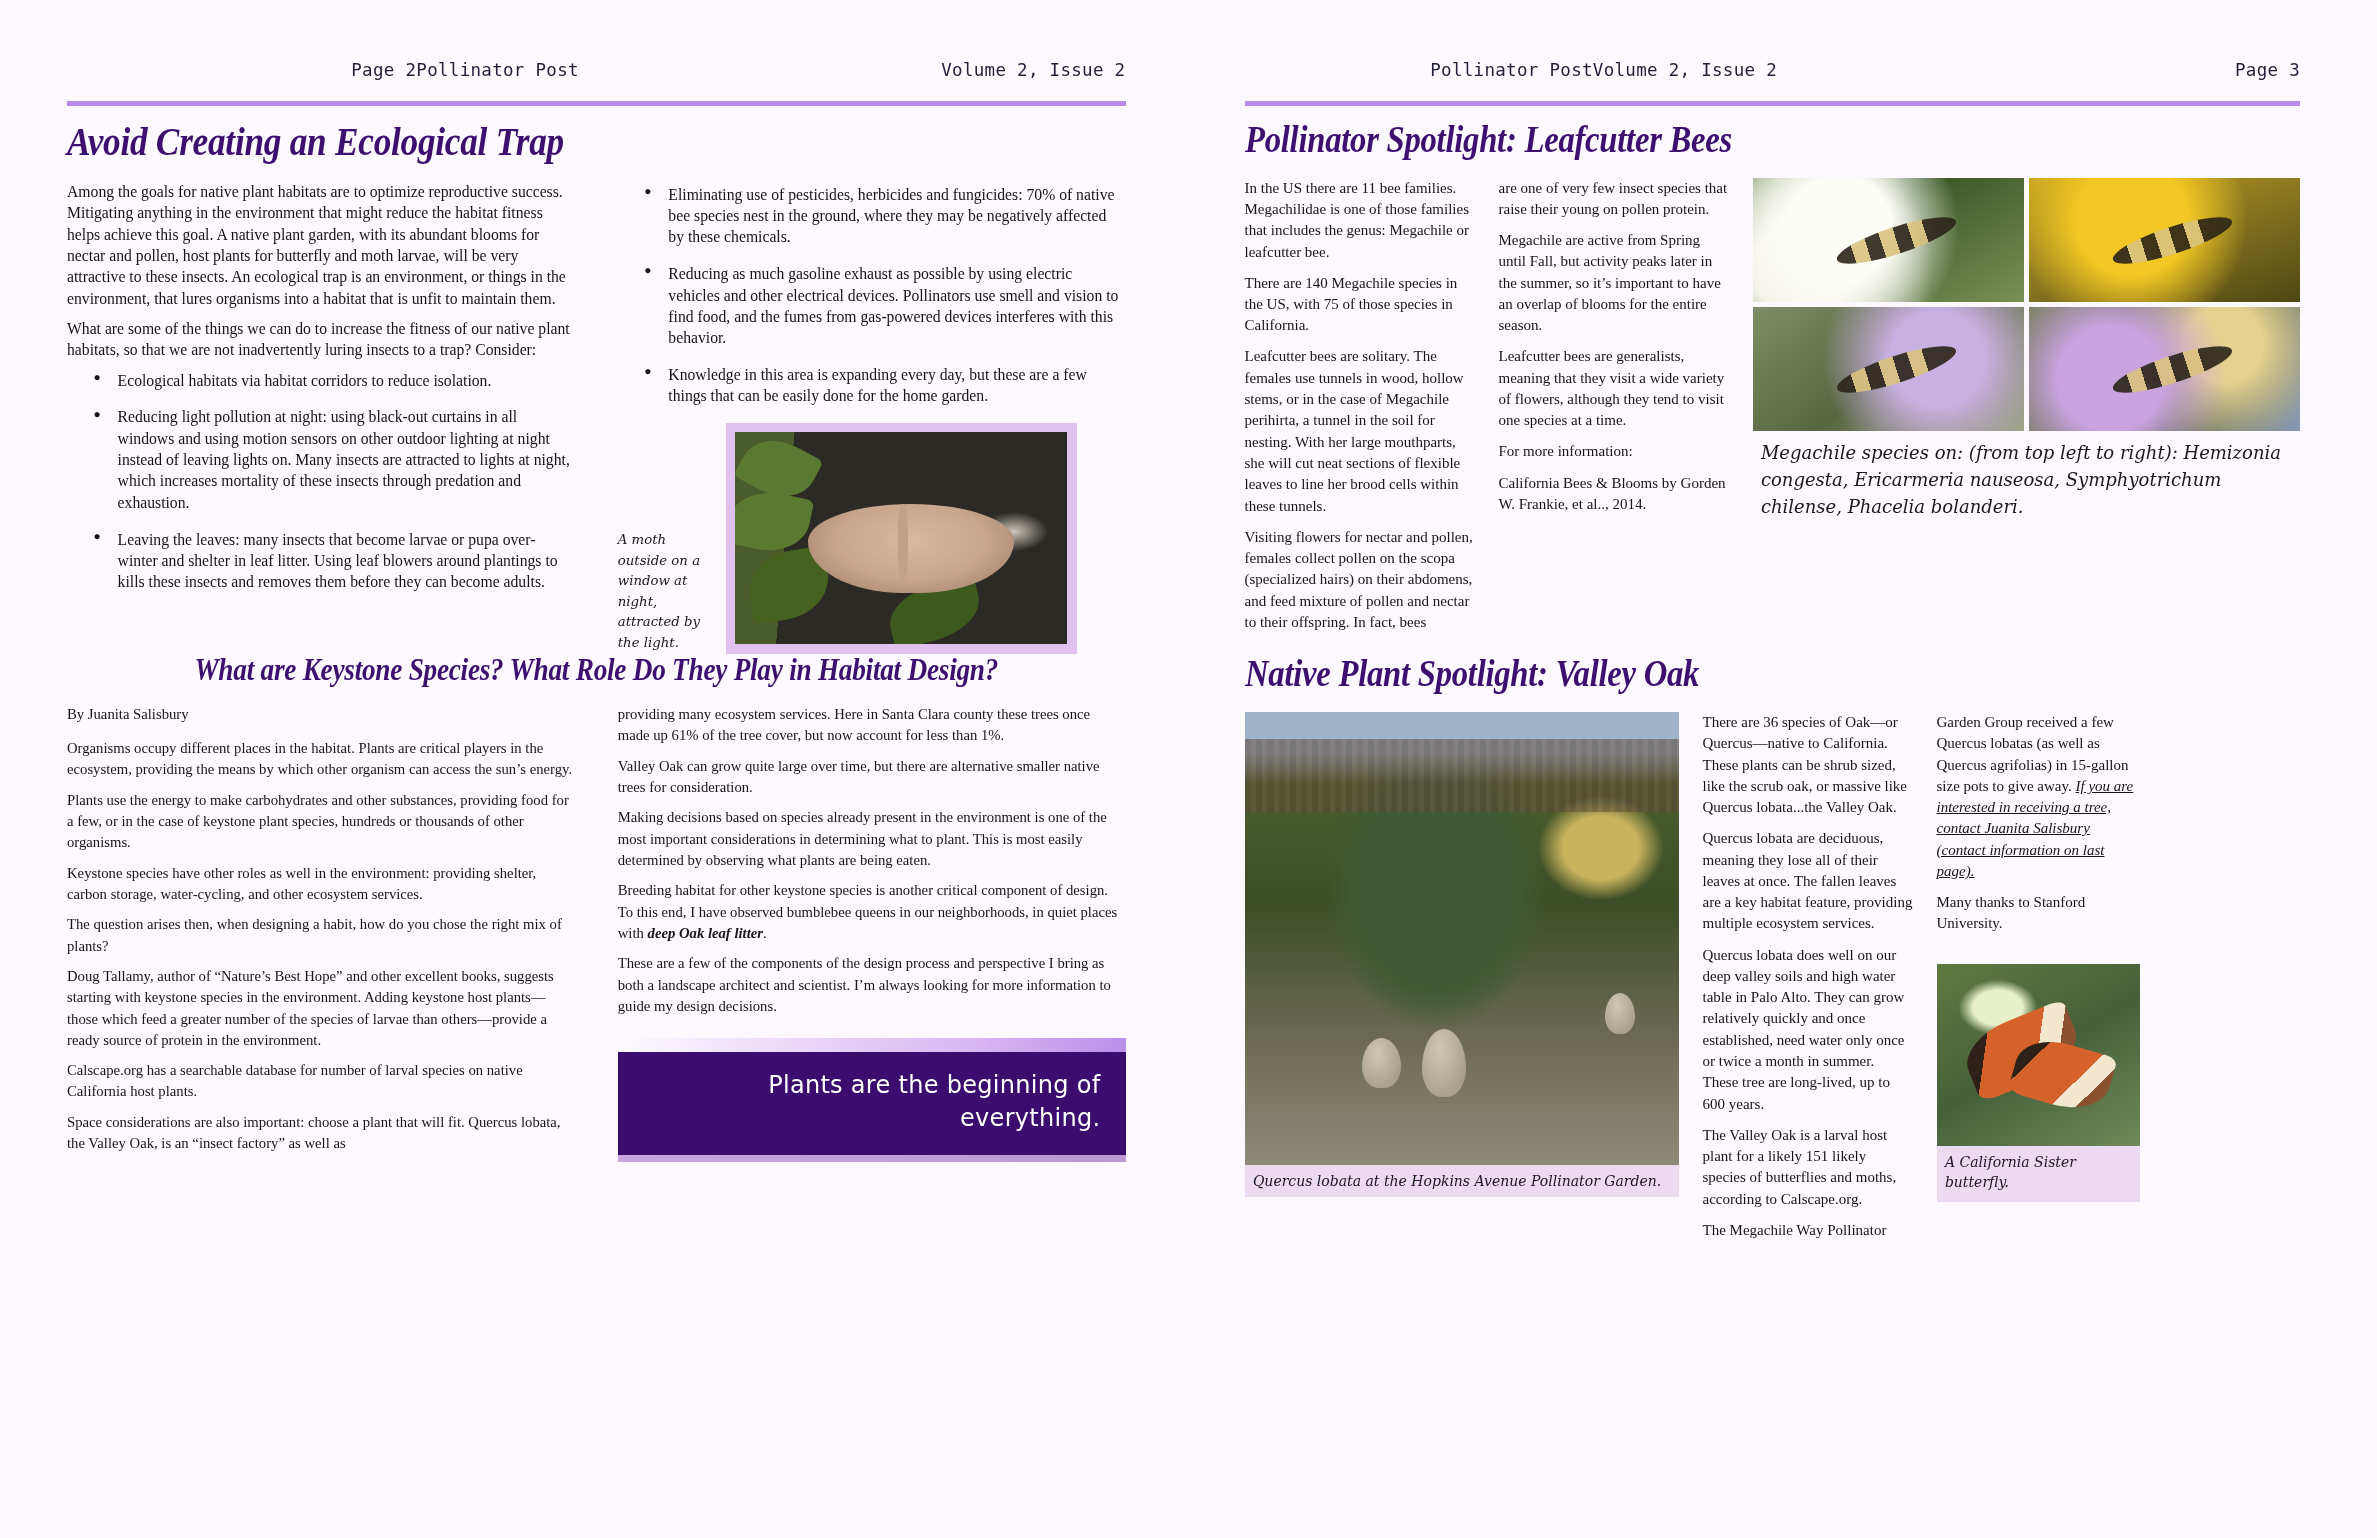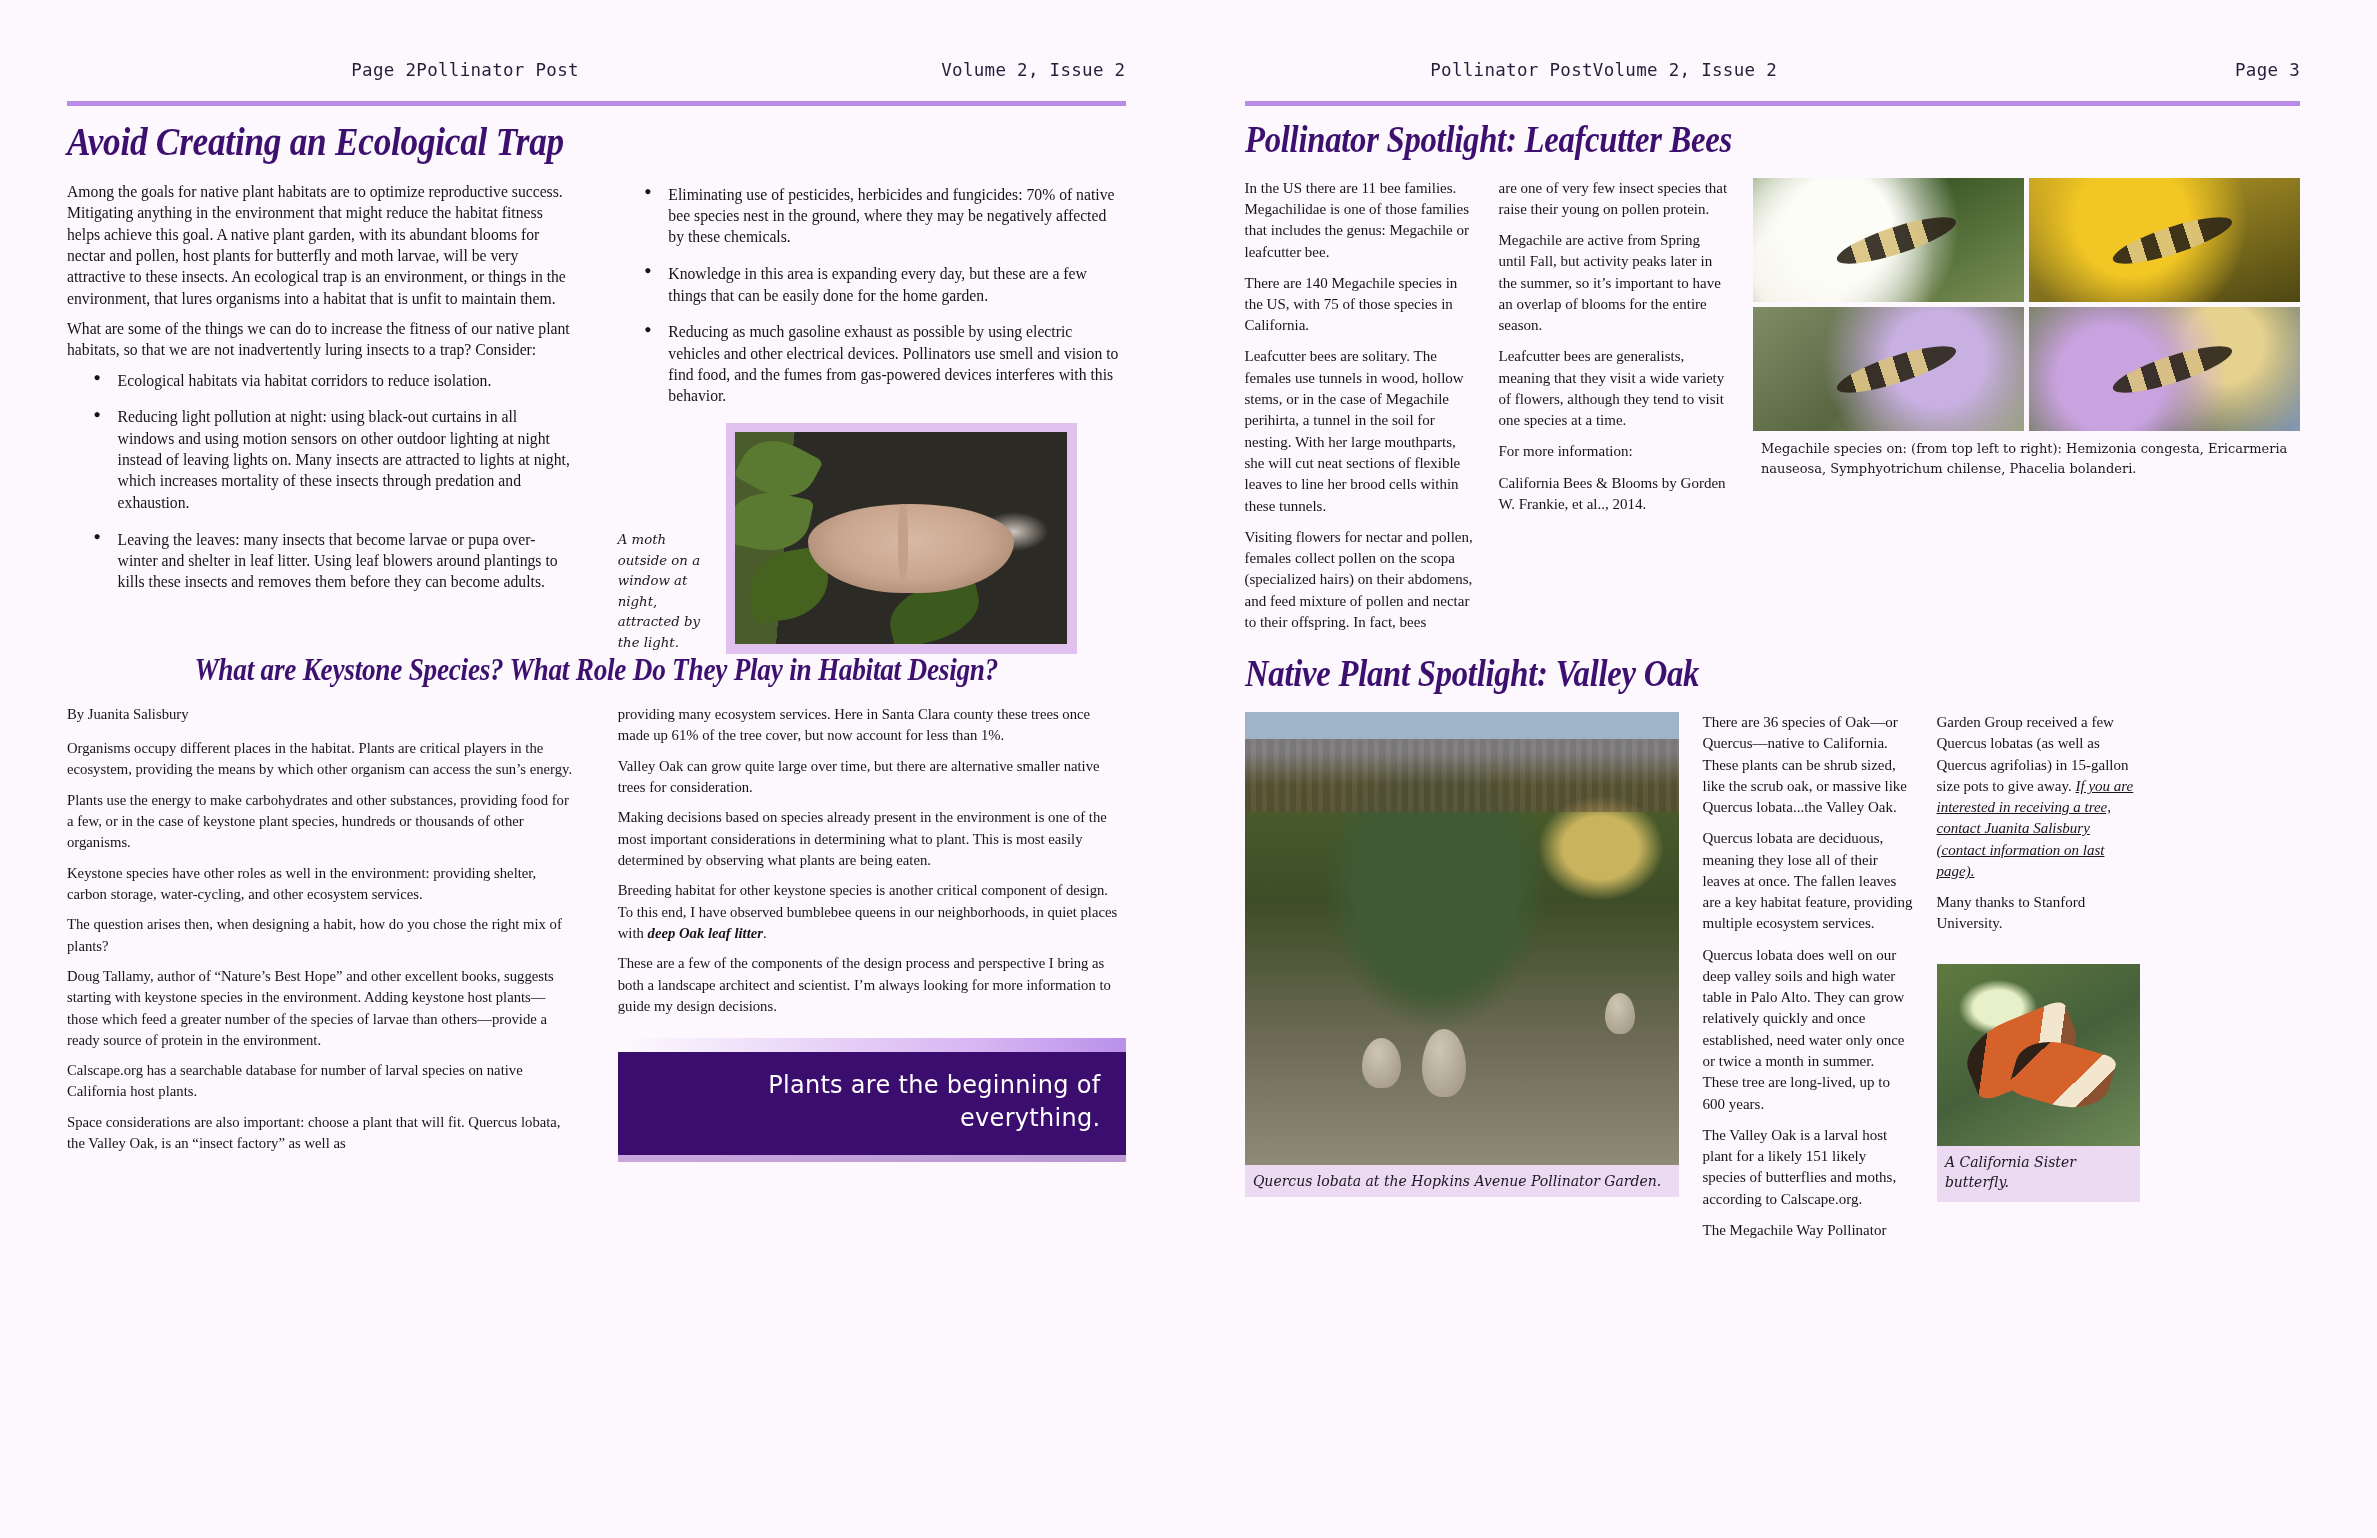--- a/index.html
+++ b/index.html
@@ -254,21 +254,22 @@
     position: absolute;
     left: 30%; top: 40%;
     width: 46%; height: 22%;
     background: linear-gradient(90deg, #2b2418 0 14%, #d9c27e 14% 26%, #2b2418 26% 38%, #d9c27e 38% 50%, #2b2418 50% 62%, #d9c27e 62% 74%, #2b2418 74% 100%);
     border-radius: 50%;
     transform: rotate(-18deg);
     opacity: 0.9;
   }
   .bee-caption {
     font-family: "DejaVu Serif", serif;
-    font-size: 13px;
+    font-style: italic;
+    font-size: 18px;
     line-height: 1.5;
     color: #1b1720;
     margin-top: 8.4px;
     margin-left: 8.4px;
   }
 
   
   .oak-layout {
     display: flex;
     gap: 24px;
@@ -364,22 +365,22 @@
         <ul class="bullets">
           <li>Ecological habitats via habitat corridors to reduce isolation.</li>
           <li>Reducing light pollution at night:  using black-out curtains in all windows and using motion sensors on other outdoor lighting at night instead of leaving lights on.  Many insects are attracted to lights at night, which increases mortality of these insects through predation and exhaustion.</li>
           <li>Leaving the leaves:  many insects that become larvae or pupa over-winter and shelter in leaf litter. Using leaf blowers around plantings to kills these insects and removes them before they can become adults.</li>
         </ul>
       </div>
 
       <div class="col body-col">
         <ul class="bullets">
           <li>Eliminating use of pesticides, herbicides and fungicides: 70% of native bee species nest in the ground, where they may be negatively affected by these chemicals.</li>
+          <li>Reducing as much gasoline exhaust as possible by using electric vehicles and other electrical devices.  Pollinators use smell and vision to find food, and the fumes from gas-powered devices interferes with this behavior.</li>
           <li>Knowledge in this area is expanding every day, but these are a few things that can be easily done for the home garden.</li>
-          <li>Reducing as much gasoline exhaust as possible by using electric vehicles and other electrical devices.  Pollinators use smell and vision to find food, and the fumes from gas-powered devices interferes with this behavior.</li>
         </ul>
 
         <div class="moth-wrap">
           <div class="moth-caption">A moth outside on a window at night, attracted by the light.</div>
           <div class="photo-frame moth-frame">
             <div class="photo moth-photo">
               <div class="moth-leaf leaf1"></div>
               <div class="moth-leaf leaf2"></div>
               <div class="moth-leaf leaf3"></div>
               <div class="moth-leaf leaf4"></div>

